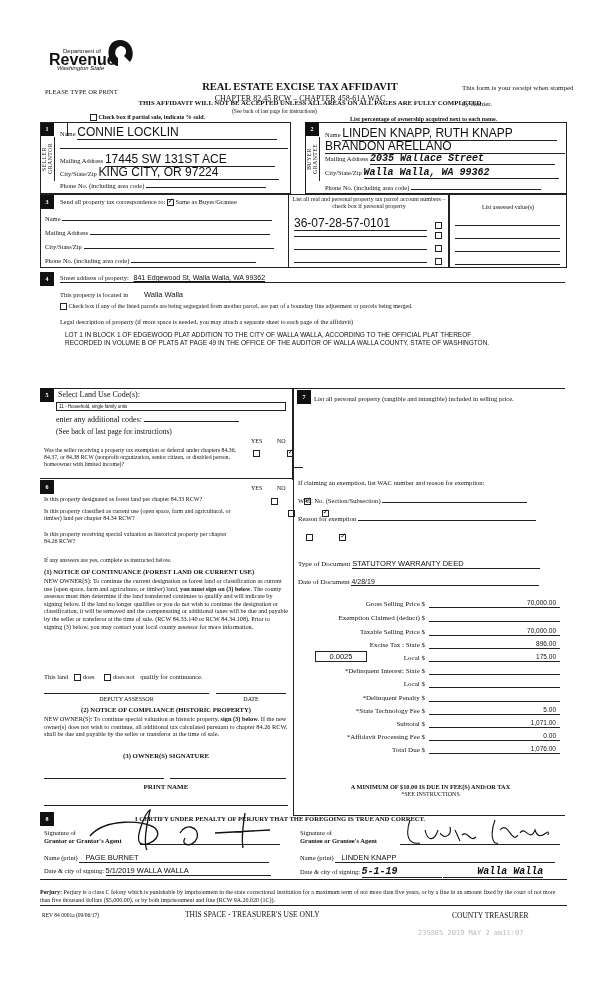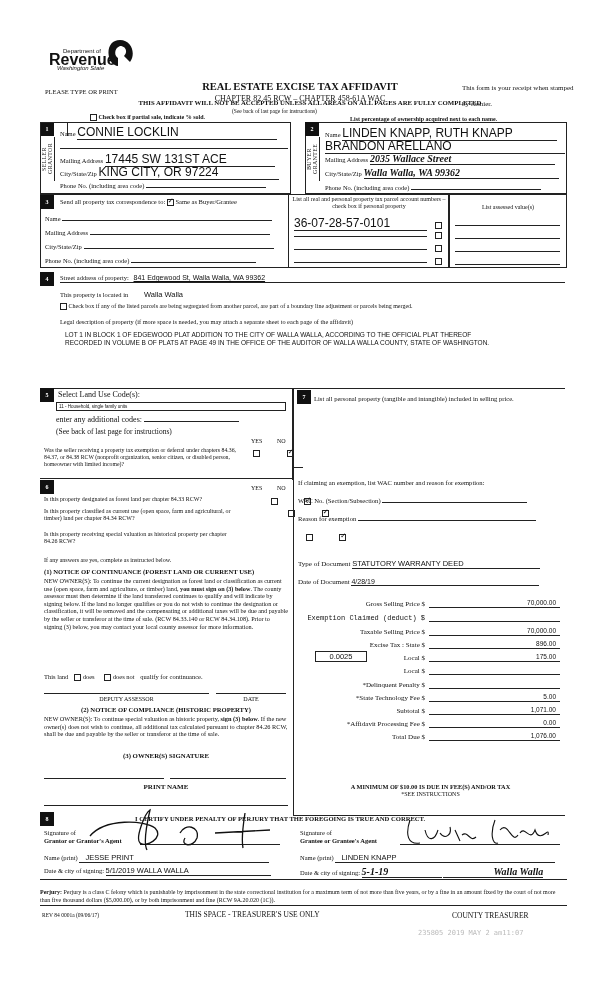--- a/index.html
+++ b/index.html
@@ -1,20 +1,20 @@
 <!DOCTYPE html>
 <html><head>
 <meta charset="utf-8">
 <style>
   * { box-sizing: border-box; margin: 0; padding: 0; }
   html, body { width: 600px; height: 984px; background: #fff; overflow: hidden; }
   body { font-family: "Liberation Serif", serif; color: #111; position: relative; font-size: 7px; }
   .abs { position: absolute; }
   .sans { font-family: "Liberation Sans", sans-serif; }
-  .hand { font-family: Liberation Serif, serif; font-style: italic; font-weight: bold; }
+  .hand { font-family: Liberation Mono, monospace; font-style: italic; font-weight: bold; }
   .num { background: #111; color: #fff; font-size: 6px; text-align: center; line-height: 14px; width: 14px; height: 14px; font-weight: bold; }
   .line { border-bottom: 1px solid #222; }
   .box { border: 1px solid #222; }
   .cb { display: inline-block; width: 7px; height: 7px; border: 1px solid #222; vertical-align: middle; position: relative; }
   .cb.checked::after { content: "✓"; position: absolute; left: 0px; top: -3px; font-size: 7px; font-family: "DejaVu Sans", sans-serif; }
   .vtext { writing-mode: vertical-rl; transform: rotate(180deg); font-size: 6px; letter-spacing: 0.3px; text-align: center; }
   .fill { font-family: "Liberation Sans", sans-serif; font-size: 12px; }
   .lbl { font-size: 6.5px; }
   .b { font-weight: bold; }
   .row-r { display: flex; align-items: flex-end; }
@@ -255,37 +255,41 @@
 <div class="abs" style="left:298px;top:578px;width:270px;">
   <span style="font-size:7px;">Date of Document</span>
   <span class="fill line" style="display:inline-block;width:188px;font-size:7px;">4/28/19</span>
 </div>
 
 <div class="abs" style="left:305px;top:594px;width:255px;">
   <div class="row-r" style="height:14px;">
       <span class="tax-label">Gross Selling Price $</span>
       <span class="tax-val">70,000.00</span>
     </div>
-  <div class="row-r" style="height:14px;font-family:Liberation Mono, monospace;">
+  <div class="row-r" style="height:14px;">
       <span class="tax-label">Exemption Claimed (deduct) $</span>
       <span class="tax-val"></span>
     </div>
   <div class="row-r" style="height:14px;">
       <span class="tax-label">Taxable Selling Price $</span>
       <span class="tax-val">70,000.00</span>
     </div>
   <div class="row-r" style="height:13px;">
       <span class="tax-label">Excise Tax : State $</span>
       <span class="tax-val">896.00</span>
     </div>
   <div class="row-r" style="height:13px;position:relative;">
     <span class="abs box sans" style="left:-2px;top:2px;width:52px;height:11px;font-size:7.5px;text-align:center;line-height:10px;margin-left:12px;">0.0025</span>
     <span class="tax-label">Local $</span>
       <span class="tax-val">175.00</span>
   </div>
+  <div class="row-r" style="height:13px;">
+      <span class="tax-label">*Delinquent Interest: State $</span>
+      <span class="tax-val"></span>
+    </div>
   <div class="row-r" style="height:13px;">
       <span class="tax-label">Local $</span>
       <span class="tax-val"></span>
     </div>
   <div class="row-r" style="height:14px;">
       <span class="tax-label">*Delinquent Penalty $</span>
       <span class="tax-val"></span>
     </div>
   <div class="row-r" style="height:13px;">
       <span class="tax-label">*State Technology Fee $</span>
@@ -316,21 +320,21 @@
 <div class="abs" style="left:44px;top:829px;font-size:6.5px;line-height:8px;">
   <div>Signature of</div>
   <div class="b">Grantor or Grantor's Agent</div>
 </div>
 <div class="abs line" style="left:140px;top:844px;width:140px;"></div>
 <svg class="abs" style="left:85px;top:808px;" width="190" height="45" viewBox="0 0 190 45">
   <path d="M5 28 C20 10 60 12 70 20 M70 20 C80 30 60 40 55 35 C50 30 60 5 65 2 C62 15 58 35 62 42 M95 25 C100 15 115 18 112 30 C108 40 95 38 100 30 M130 25 L185 22 M160 5 C158 18 156 30 158 40" stroke="#111" stroke-width="1.3" fill="none"></path>
 </svg>
 <div class="abs" style="left:44px;top:853px;font-size:6.5px;">
   <span>Name (print)</span>
-  <span class="fill line" style="display:inline-block;width:190px;font-size:7.5px;padding-left:6px;">JESSE PRINT</span>
+  <span class="fill line" style="display:inline-block;width:190px;font-size:7.5px;padding-left:6px;">PAGE BURNET</span>
 </div>
 <div class="abs" style="left:44px;top:866px;font-size:6.5px;">
   <span>Date &amp; city of signing:</span>
   <span class="fill line" style="display:inline-block;width:165px;font-size:7.5px;">5/1/2019 WALLA WALLA</span>
 </div>
 
 <div class="abs" style="left:300px;top:829px;font-size:6.5px;line-height:8px;">
   <div>Signature of</div>
   <div class="b">Grantee or Grantee's Agent</div>
 </div>

